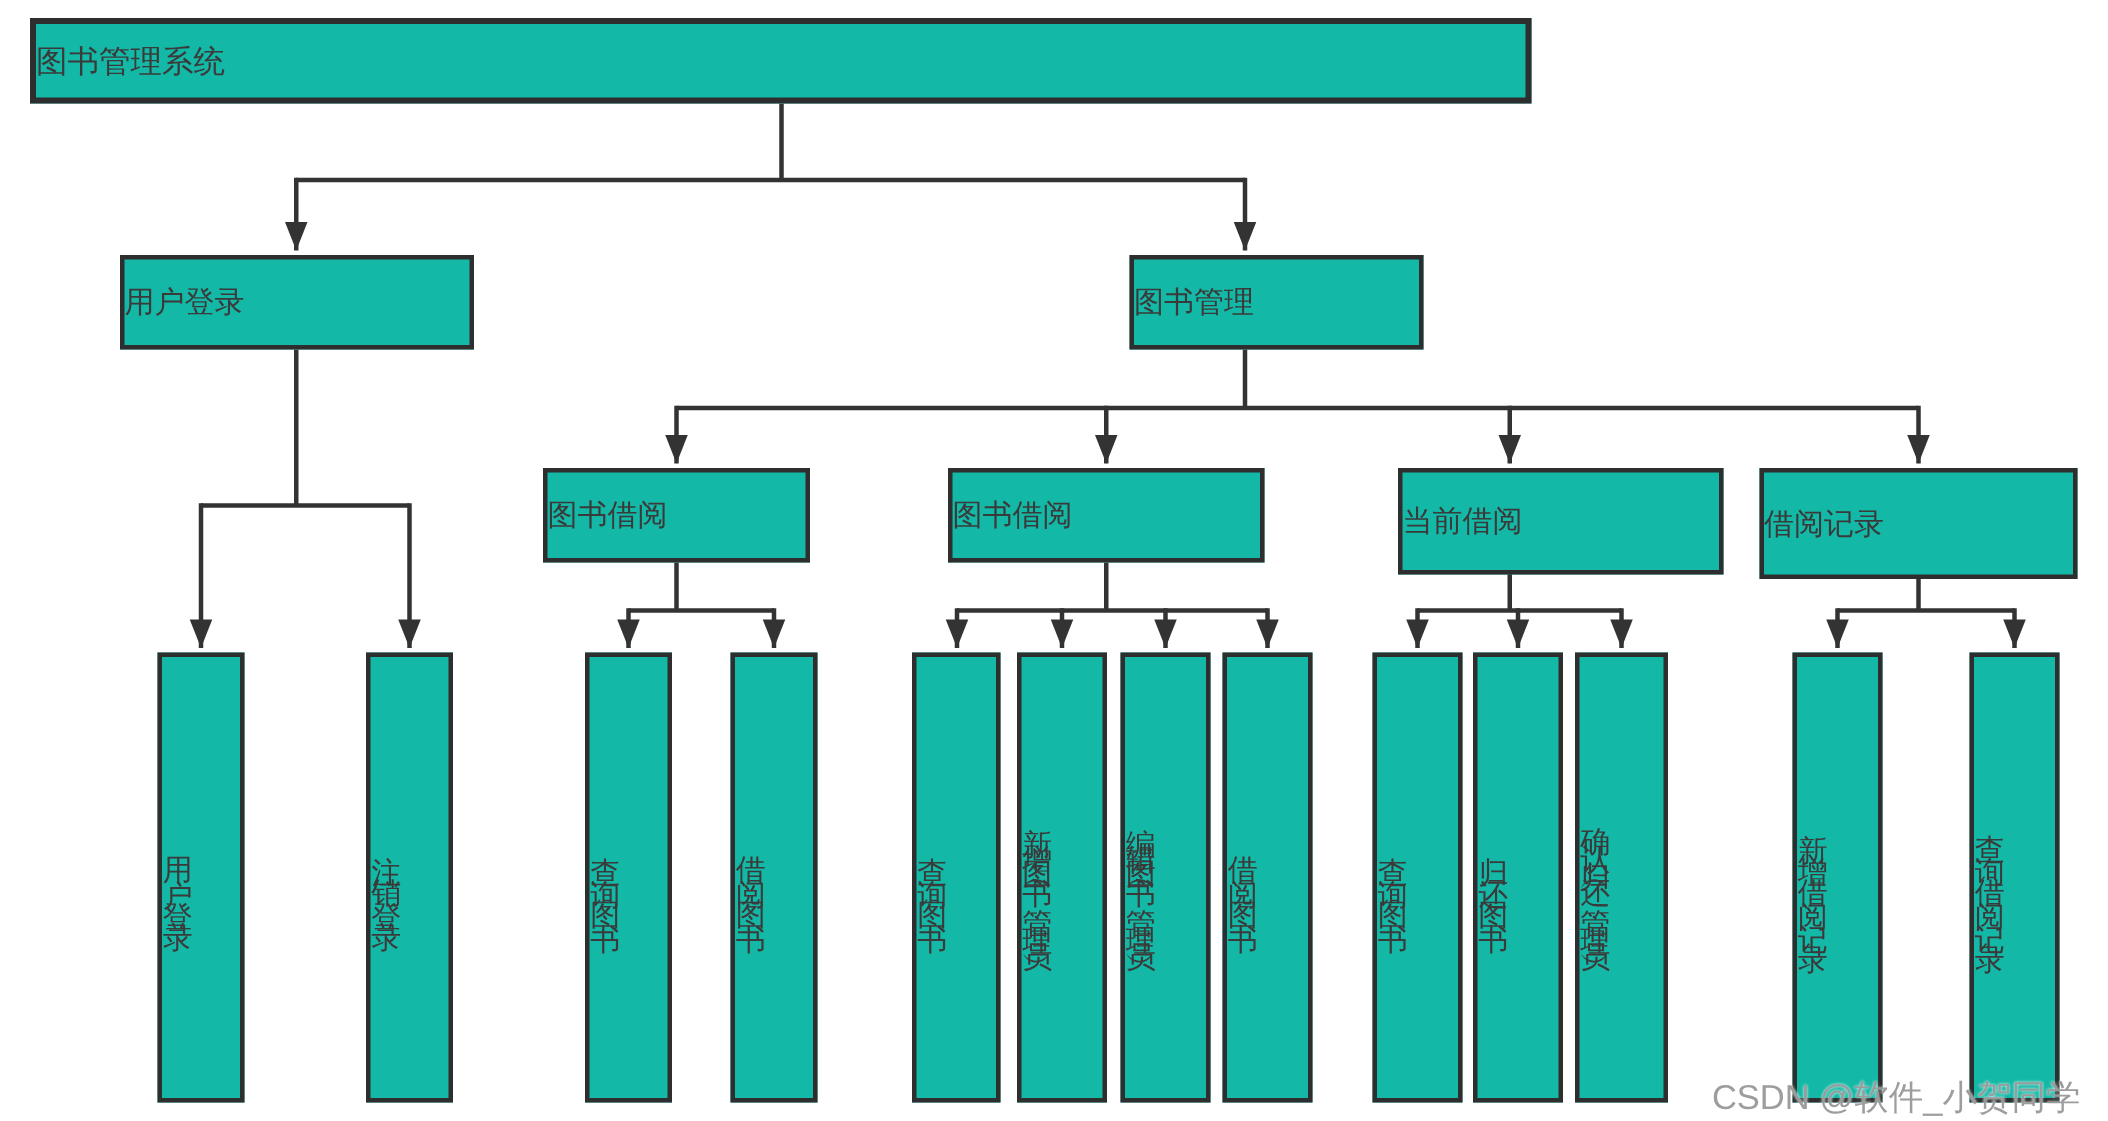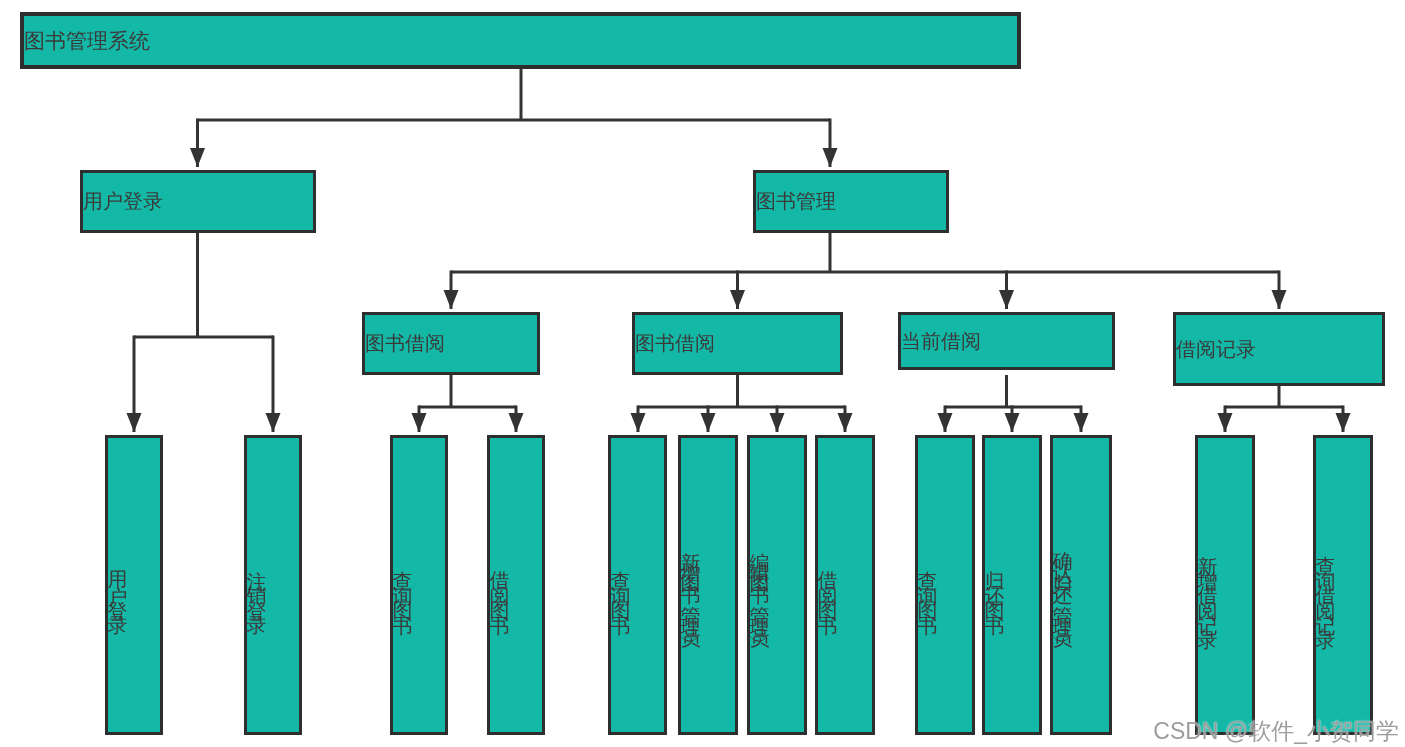--- a/index.html
+++ b/index.html
@@ -53,21 +53,21 @@
     left: 0;
     top: 0;
     z-index: 1;
   }
   .connectors line {
     stroke: #333333;
     stroke-width: 3;
   }
   .watermark {
     position: absolute;
-    right: 6px;
+    right: 18px;
     top: 716px;
     font-size: 23px;
     color: rgba(152, 152, 152, 0.95);
     text-shadow: 0 0 2px #ffffff;
     z-index: 3;
     white-space: nowrap;
   }
 </style>
 </head>
 <body>
@@ -146,21 +146,21 @@
   <div class="node branch" style="left:712px; top:170px; width:196px; height:63px;margin-left:41px;">
     <span>图书管理</span>
   </div>
 
   <div class="node branch" style="left:362px; top:312px; width:178px; height:63px;">
     <span>图书借阅</span>
   </div>
   <div class="node branch" style="left:632px; top:312px; width:211px; height:63px;">
     <span>图书借阅</span>
   </div>
-  <div class="node branch" style="left:898px; top:312px; width:217px; height:58px;">
+  <div class="node branch" style="left:932px; top:312px; width:217px; height:71px;">
     <span>当前借阅</span>
   </div>
   <div class="node branch" style="left:1173px; top:312px; width:212px; height:74px;">
     <span>借阅记录</span>
   </div>
 
   <div class="node leaf" style="left:105px; width:58px;">
     <span class="vtext">用户登录</span>
   </div>
   <div class="node leaf" style="left:244px; width:58px;">

